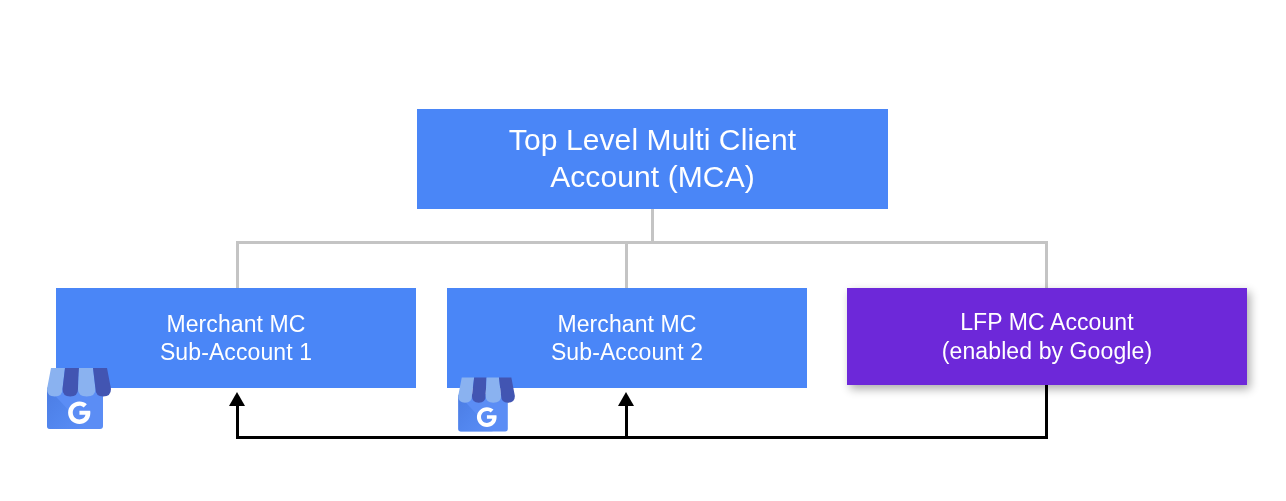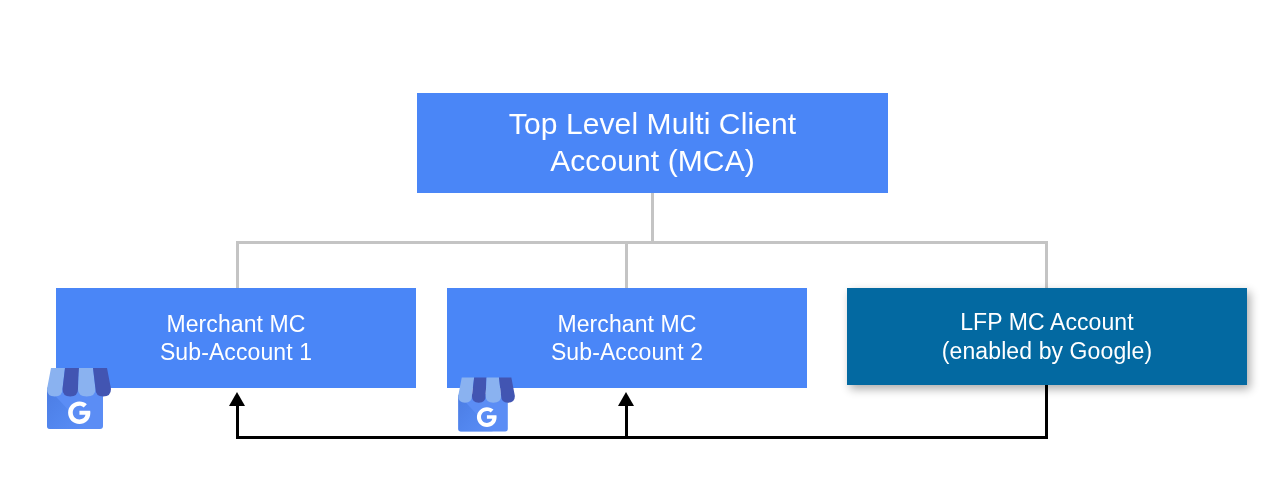--- a/index.html
+++ b/index.html
@@ -33,21 +33,21 @@
     letter-spacing: 0.1px;
     z-index: 3;
   }
   .node-label {
     display: block;
     white-space: pre-line;
   }
 
   #node-mca {
     left: 417px;
-    top: 93px;
+    top: 109px;
     width: 471px;
     height: 100px;
     font-size: 30px;
   }
   #node-merchant-1 {
     left: 56px;
     top: 288px;
     width: 360px;
     height: 100px;
     font-size: 23px;
@@ -136,21 +136,21 @@
   <div class="node" id="node-merchant-1" style="background: rgb(74, 134, 247);">
     <span class="node-label">Merchant MC
 Sub-Account 1</span>
   </div>
 
   <div class="node" id="node-merchant-2" style="background: rgb(74, 134, 247);">
     <span class="node-label">Merchant MC
 Sub-Account 2</span>
   </div>
 
-  <div class="node" id="node-lfp" style="background: #0369a1;">
+  <div class="node" id="node-lfp" style="background: #6d28d9;">
     <span class="node-label">LFP MC Account
 (enabled by Google)</span>
   </div>
 
   <svg class="gmb-icon" id="gmb-icon-1" viewBox="0 0 74 70">
     <defs>
       <linearGradient id="gmbShade1" x1="0" y1="0" x2="1" y2="1">
         <stop offset="0%" stop-color="#3f6fd4"></stop>
         <stop offset="55%" stop-color="#4b81ea"></stop>
         <stop offset="100%" stop-color="#5b8df5"></stop>

